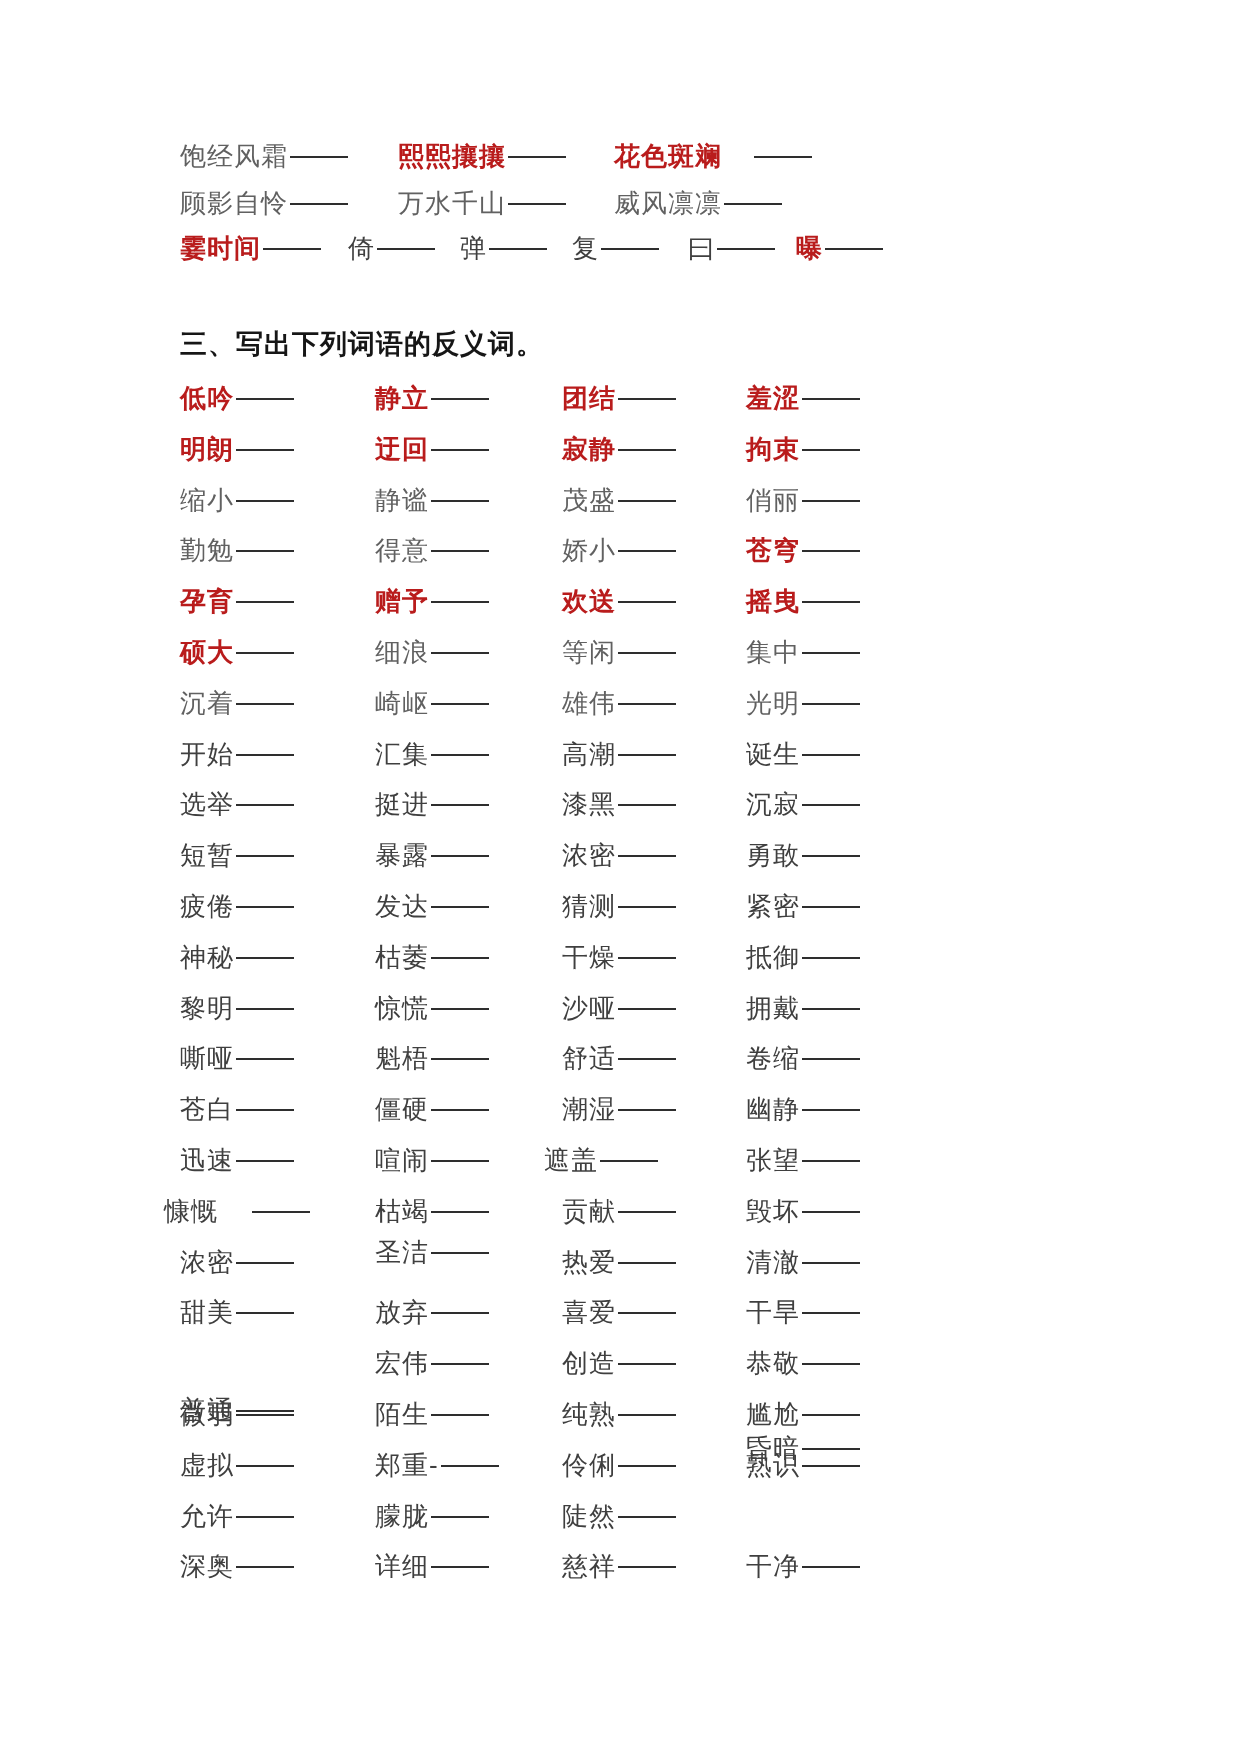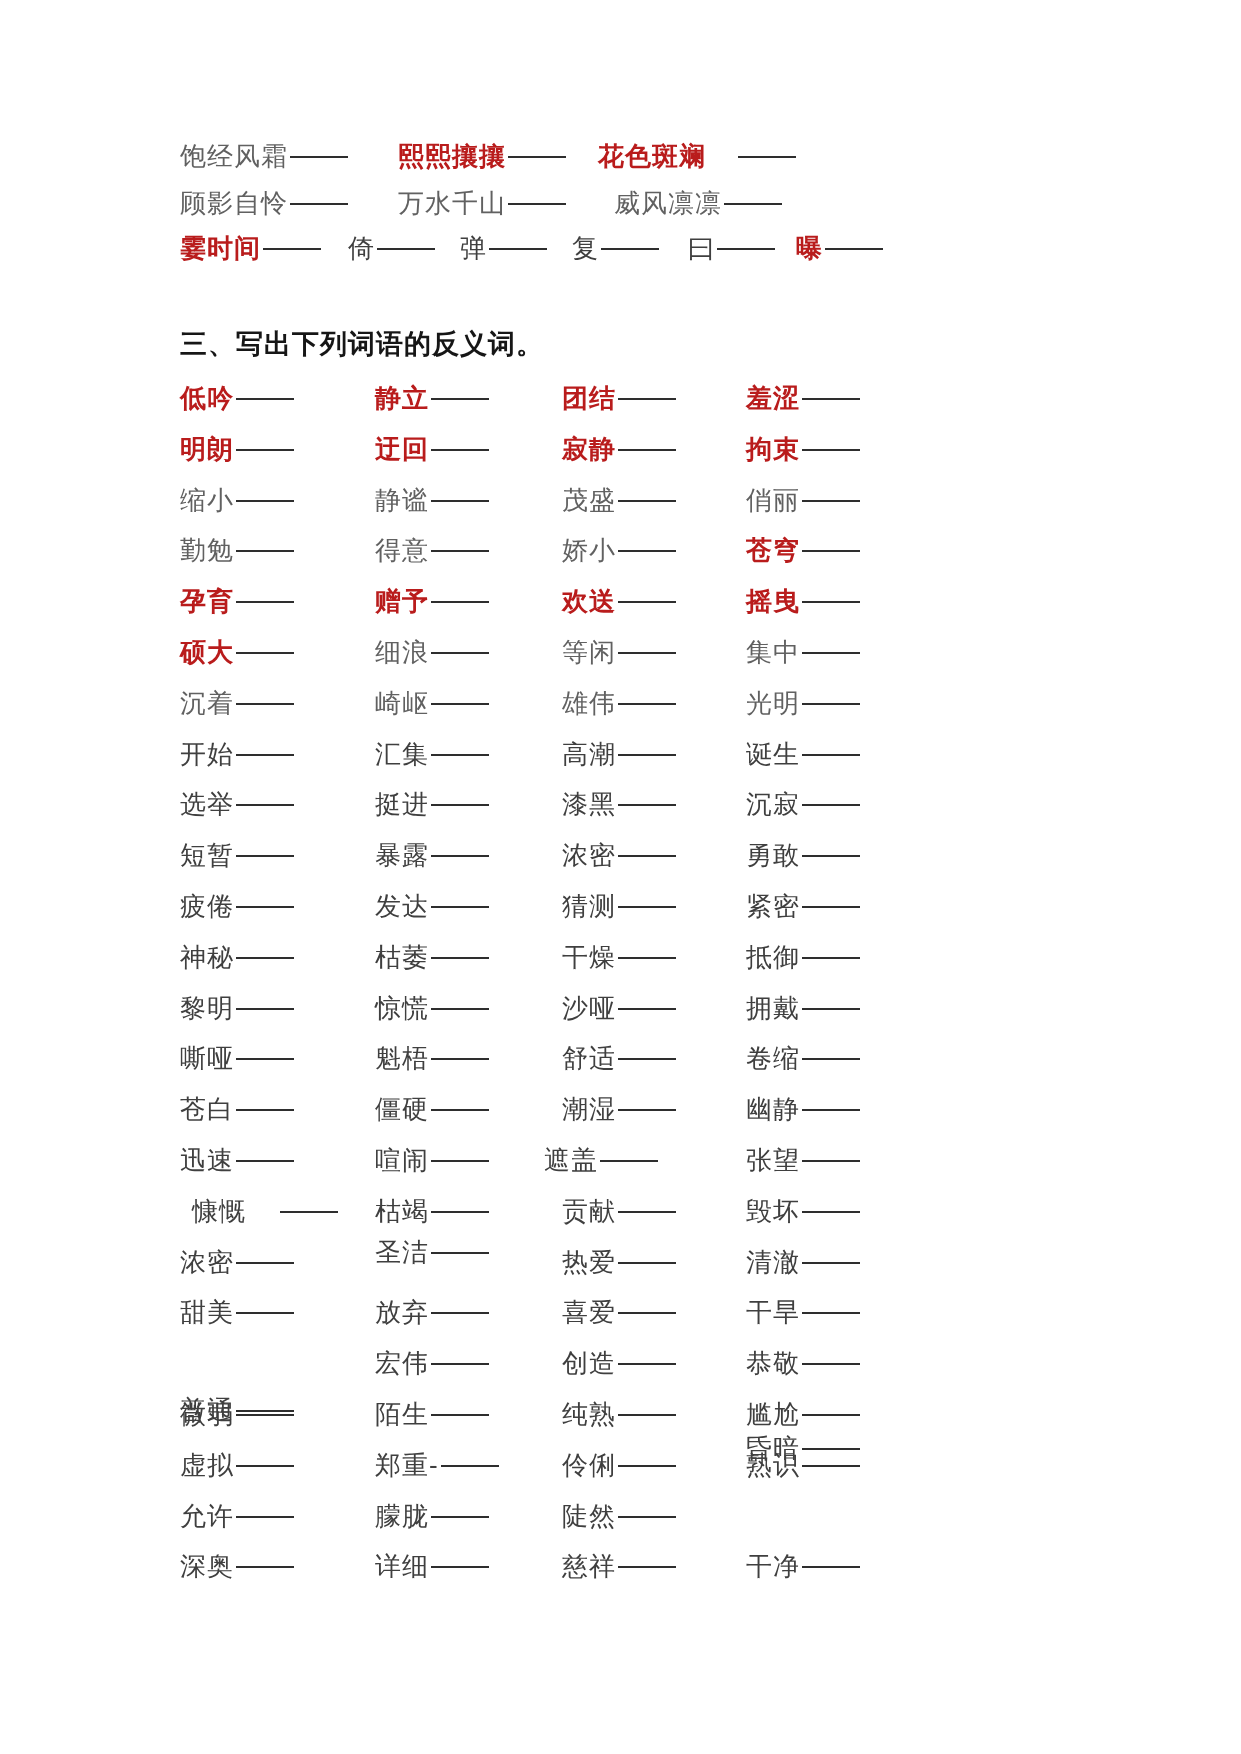--- a/index.html
+++ b/index.html
@@ -50,21 +50,21 @@
 <div class="page">
   <div id="top-section">
       <div class="cell" style="left: 180px; top: 139px;">
         <span class="word w-light">饱经风霜</span>
         <span class="dash"></span>
       </div>
       <div class="cell" style="left: 398px; top: 139px;">
         <span class="word w-bold">熙熙攘攘</span>
         <span class="dash"></span>
       </div>
-      <div class="cell" style="left: 598px; top: 139px; gap: 30px;">
+      <div class="cell" style="left: 614px; top: 139px; gap: 30px;">
         <span class="word w-bold">花色斑斓</span>
         <span class="dash"></span>
       </div>
       <div class="cell" style="left: 180px; top: 186px;">
         <span class="word w-light">顾影自怜</span>
         <span class="dash"></span>
       </div>
       <div class="cell" style="left: 398px; top: 186px;">
         <span class="word w-light">万水千山</span>
         <span class="dash"></span>
@@ -349,21 +349,21 @@
         <span class="dash"></span>
       </div>
       <div class="cell" style="left: 544px; top: 1143px;">
         <span class="word w-normal">遮盖</span>
         <span class="dash"></span>
       </div>
       <div class="cell" style="left: 746px; top: 1143px;">
         <span class="word w-normal">张望</span>
         <span class="dash"></span>
       </div>
-      <div class="cell" style="left: 192px; top: 1194px; gap: 32px;">
+      <div class="cell" style="left: 164px; top: 1194px; gap: 32px;">
         <span class="word w-normal">慷慨</span>
         <span class="dash"></span>
       </div>
       <div class="cell" style="left: 375px; top: 1194px;">
         <span class="word w-normal">枯竭</span>
         <span class="dash"></span>
       </div>
       <div class="cell" style="left: 562px; top: 1194px;">
         <span class="word w-normal">贡献</span>
         <span class="dash"></span>

